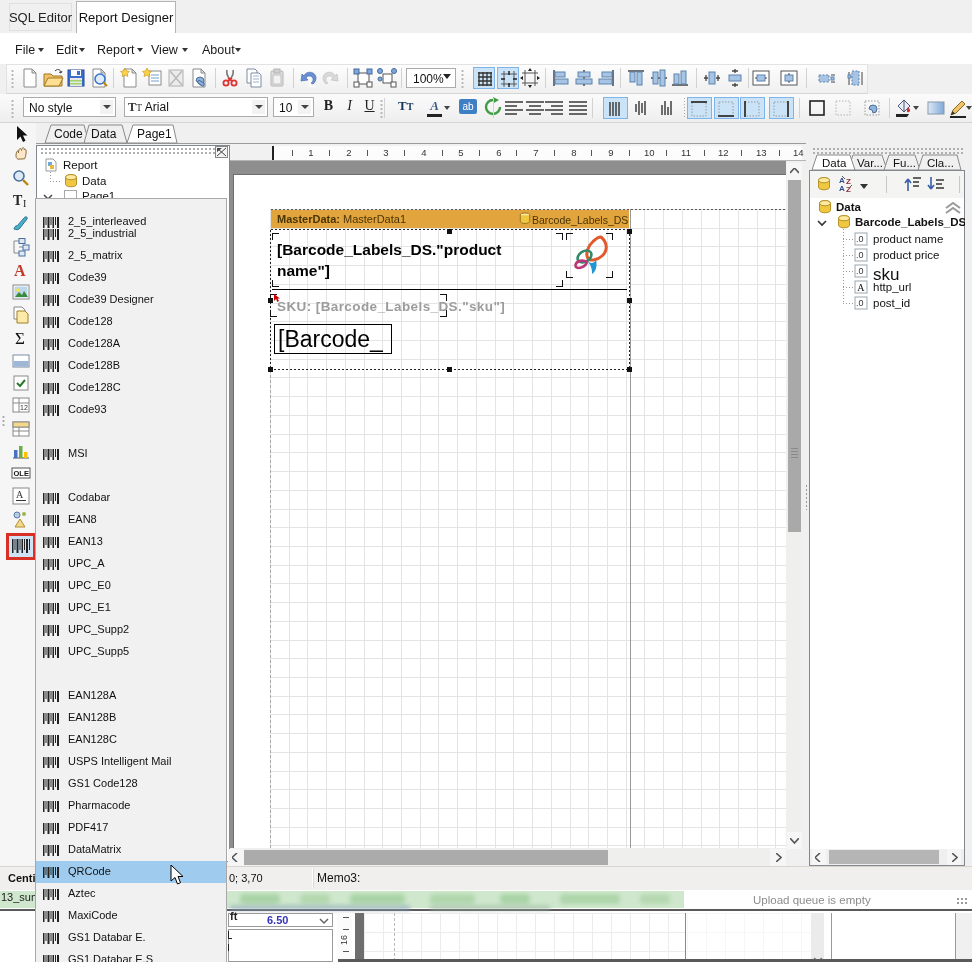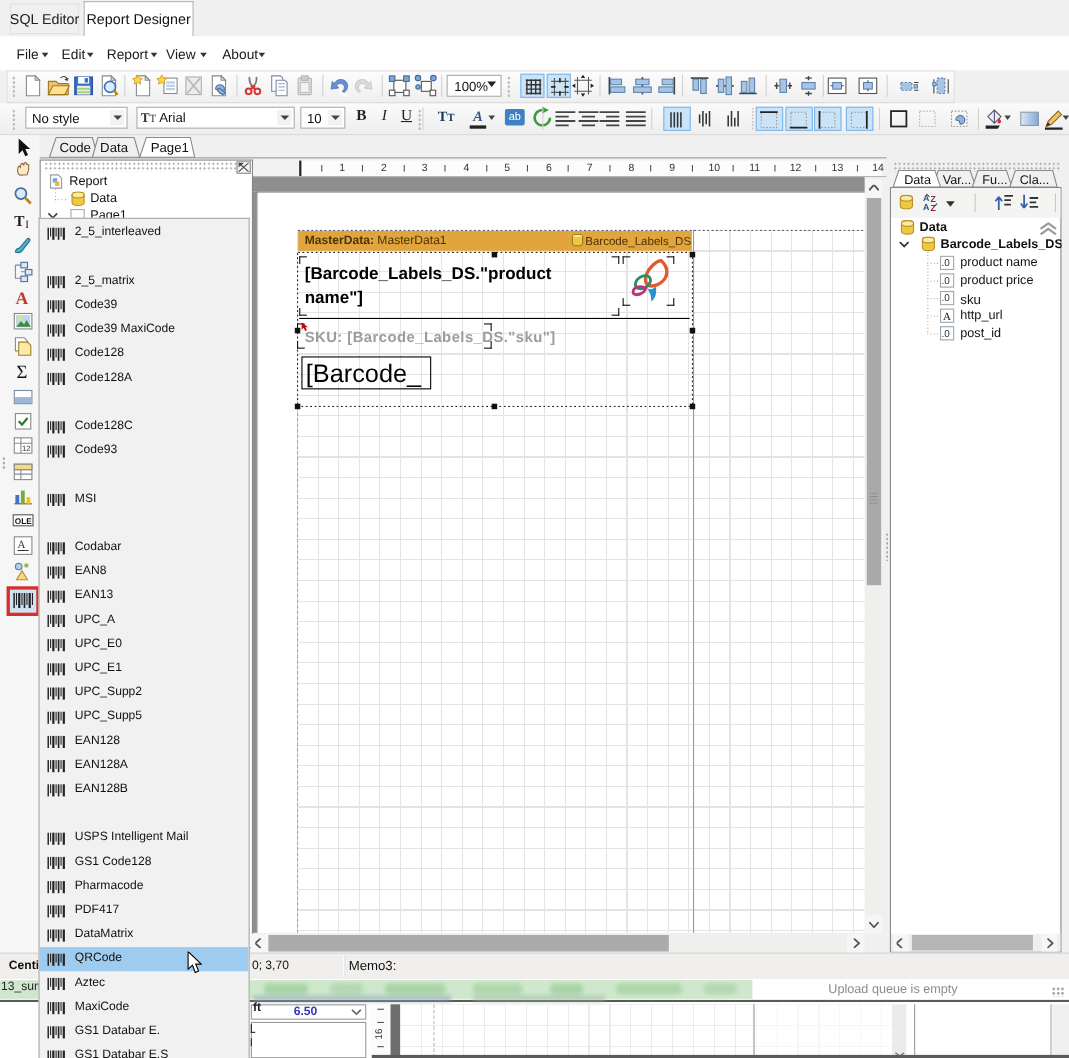--- a/index.html
+++ b/index.html
@@ -637,21 +637,21 @@
 <div class="a" style="left:854px;top:248px;width:14px;height:14px"><svg width="14" height="14">
       <rect x="1" y="1" width="12" height="12" fill="#fff" stroke="#9aa5ad"></rect>
       <text x="2" y="10" font-size="9" fill="#333">.0</text>
     </svg></div>
 <div class="a" style="left:873px;top:249px;font-size:11.5px;color:#111">product price</div>
 <div class="a" style="left:843px;top:271px;width:10px;height:1px;background-image:linear-gradient(90deg,#999 1px,transparent 1px);background-size:3px 1px"></div>
 <div class="a" style="left:854px;top:264px;width:14px;height:14px"><svg width="14" height="14">
       <rect x="1" y="1" width="12" height="12" fill="#fff" stroke="#9aa5ad"></rect>
       <text x="2" y="10" font-size="9" fill="#333">.0</text>
     </svg></div>
-<div class="a" style="left:873px;top:265px;font-size:12px;color:#111">sku</div>
+<div class="a" style="left:873px;top:265px;font-size:17px;color:#111">sku</div>
 <div class="a" style="left:843px;top:287px;width:10px;height:1px;background-image:linear-gradient(90deg,#999 1px,transparent 1px);background-size:3px 1px"></div>
 <div class="a" style="left:854px;top:280px;width:14px;height:14px"><svg width="14" height="14">
       <rect x="1" y="1" width="12" height="12" fill="#fff" stroke="#9aa5ad"></rect>
       <text x="3.2" y="10.5" font-size="10" fill="#111" font-family="Liberation Serif">A</text>
     </svg></div>
 <div class="a" style="left:873px;top:281px;font-size:11.5px;color:#111">http_url</div>
 <div class="a" style="left:843px;top:303px;width:10px;height:1px;background-image:linear-gradient(90deg,#999 1px,transparent 1px);background-size:3px 1px"></div>
 <div class="a" style="left:854px;top:296px;width:14px;height:14px"><svg width="14" height="14">
       <rect x="1" y="1" width="12" height="12" fill="#fff" stroke="#9aa5ad"></rect>
       <text x="2" y="10" font-size="9" fill="#333">.0</text>
@@ -709,34 +709,48 @@
       <path d="M1 1 L5 4 L9 1" stroke="#777" stroke-width="1.3" fill="none"></path>
       <path d="M1 4 L5 7 L9 4" stroke="#777" stroke-width="1.3" fill="none"></path>
     </svg></div>
 <div class="a" style="left:831px;top:913px;width:125px;height:46px;background:#fff;border-left:1px solid #999;border-right:1px solid #999"></div>
 <div class="a" style="left:956px;top:913px;width:16px;height:46px;background:#f0f0f0"></div>
 <div class="a" style="left:338px;top:959px;width:634px;height:3px;background:#5a5a5a"></div>
 <div class="a" style="left:1px;top:891px;font-size:11px;color:#222">13_sum</div>
 <div class="a" style="left:228px;top:931px;width:4px;height:8px;border-left:1.5px solid #222;border-bottom:1.5px solid #222"></div>
 <div class="a" style="left:228px;top:944px;width:3px;height:7px;border-left:1.5px solid #222"></div>
 <div class="a" style="left:35px;top:198px;width:192px;height:764px;background:#f1f1f1;border:1px solid #a8a8a8;border-bottom:none;z-index:50;overflow:hidden">
-<div class="mi" style="top:2px;">
+<div class="mi" style="top:12px;">
       <span class="bc"><svg width="17" height="13">
           <g fill="#222">
             <rect x="0" y="1" width="1.5" height="11"></rect>
             <rect x="2.5" y="1" width="1" height="8"></rect>
             <rect x="4.5" y="1" width="2" height="11"></rect>
             <rect x="7.5" y="1" width="1" height="8"></rect>
             <rect x="9.5" y="1" width="1.5" height="11"></rect>
             <rect x="12" y="1" width="1" height="8"></rect>
             <rect x="14" y="1" width="2" height="11"></rect>
           </g>
         </svg></span>
       <span class="t">2_5_interleaved</span>
     </div>
+<div class="mi" style="top:24px;">
+      <span class="bc"><svg width="17" height="13">
+          <g fill="#222">
+            <rect x="0" y="1" width="1.5" height="11"></rect>
+            <rect x="2.5" y="1" width="1" height="8"></rect>
+            <rect x="4.5" y="1" width="2" height="11"></rect>
+            <rect x="7.5" y="1" width="1" height="8"></rect>
+            <rect x="9.5" y="1" width="1.5" height="11"></rect>
+            <rect x="12" y="1" width="1" height="8"></rect>
+            <rect x="14" y="1" width="2" height="11"></rect>
+          </g>
+        </svg></span>
+      <span class="t">2_5_industrial</span>
+    </div>
 <div class="mi" style="top:46px;">
       <span class="bc"><svg width="17" height="13">
           <g fill="#222">
             <rect x="0" y="1" width="1.5" height="11"></rect>
             <rect x="2.5" y="1" width="1" height="8"></rect>
             <rect x="4.5" y="1" width="2" height="11"></rect>
             <rect x="7.5" y="1" width="1" height="8"></rect>
             <rect x="9.5" y="1" width="1.5" height="11"></rect>
             <rect x="12" y="1" width="1" height="8"></rect>
             <rect x="14" y="1" width="2" height="11"></rect>
@@ -763,21 +777,21 @@
           <g fill="#222">
             <rect x="0" y="1" width="1.5" height="11"></rect>
             <rect x="2.5" y="1" width="1" height="8"></rect>
             <rect x="4.5" y="1" width="2" height="11"></rect>
             <rect x="7.5" y="1" width="1" height="8"></rect>
             <rect x="9.5" y="1" width="1.5" height="11"></rect>
             <rect x="12" y="1" width="1" height="8"></rect>
             <rect x="14" y="1" width="2" height="11"></rect>
           </g>
         </svg></span>
-      <span class="t">Code39 MaxiCode</span>
+      <span class="t">Code39 Designer</span>
     </div>
 <div class="mi" style="top:112px;">
       <span class="bc"><svg width="17" height="13">
           <g fill="#222">
             <rect x="0" y="1" width="1.5" height="11"></rect>
             <rect x="2.5" y="1" width="1" height="8"></rect>
             <rect x="4.5" y="1" width="2" height="11"></rect>
             <rect x="7.5" y="1" width="1" height="8"></rect>
             <rect x="9.5" y="1" width="1.5" height="11"></rect>
             <rect x="12" y="1" width="1" height="8"></rect>
@@ -793,20 +807,34 @@
             <rect x="2.5" y="1" width="1" height="8"></rect>
             <rect x="4.5" y="1" width="2" height="11"></rect>
             <rect x="7.5" y="1" width="1" height="8"></rect>
             <rect x="9.5" y="1" width="1.5" height="11"></rect>
             <rect x="12" y="1" width="1" height="8"></rect>
             <rect x="14" y="1" width="2" height="11"></rect>
           </g>
         </svg></span>
       <span class="t">Code128A</span>
     </div>
+<div class="mi" style="top:156px;">
+      <span class="bc"><svg width="17" height="13">
+          <g fill="#222">
+            <rect x="0" y="1" width="1.5" height="11"></rect>
+            <rect x="2.5" y="1" width="1" height="8"></rect>
+            <rect x="4.5" y="1" width="2" height="11"></rect>
+            <rect x="7.5" y="1" width="1" height="8"></rect>
+            <rect x="9.5" y="1" width="1.5" height="11"></rect>
+            <rect x="12" y="1" width="1" height="8"></rect>
+            <rect x="14" y="1" width="2" height="11"></rect>
+          </g>
+        </svg></span>
+      <span class="t">Code128B</span>
+    </div>
 <div class="mi" style="top:178px;">
       <span class="bc"><svg width="17" height="13">
           <g fill="#222">
             <rect x="0" y="1" width="1.5" height="11"></rect>
             <rect x="2.5" y="1" width="1" height="8"></rect>
             <rect x="4.5" y="1" width="2" height="11"></rect>
             <rect x="7.5" y="1" width="1" height="8"></rect>
             <rect x="9.5" y="1" width="1.5" height="11"></rect>
             <rect x="12" y="1" width="1" height="8"></rect>
             <rect x="14" y="1" width="2" height="11"></rect>
@@ -947,34 +975,20 @@
             <rect x="2.5" y="1" width="1" height="8"></rect>
             <rect x="4.5" y="1" width="2" height="11"></rect>
             <rect x="7.5" y="1" width="1" height="8"></rect>
             <rect x="9.5" y="1" width="1.5" height="11"></rect>
             <rect x="12" y="1" width="1" height="8"></rect>
             <rect x="14" y="1" width="2" height="11"></rect>
           </g>
         </svg></span>
       <span class="t">UPC_Supp5</span>
     </div>
-<div class="mi" style="top:464px;">
-      <span class="bc"><svg width="17" height="13">
-          <g fill="#222">
-            <rect x="0" y="1" width="1.5" height="11"></rect>
-            <rect x="2.5" y="1" width="1" height="8"></rect>
-            <rect x="4.5" y="1" width="2" height="11"></rect>
-            <rect x="7.5" y="1" width="1" height="8"></rect>
-            <rect x="9.5" y="1" width="1.5" height="11"></rect>
-            <rect x="12" y="1" width="1" height="8"></rect>
-            <rect x="14" y="1" width="2" height="11"></rect>
-          </g>
-        </svg></span>
-      <span class="t">EAN128</span>
-    </div>
 <div class="mi" style="top:486px;">
       <span class="bc"><svg width="17" height="13">
           <g fill="#222">
             <rect x="0" y="1" width="1.5" height="11"></rect>
             <rect x="2.5" y="1" width="1" height="8"></rect>
             <rect x="4.5" y="1" width="2" height="11"></rect>
             <rect x="7.5" y="1" width="1" height="8"></rect>
             <rect x="9.5" y="1" width="1.5" height="11"></rect>
             <rect x="12" y="1" width="1" height="8"></rect>
             <rect x="14" y="1" width="2" height="11"></rect>
@@ -988,20 +1002,34 @@
             <rect x="0" y="1" width="1.5" height="11"></rect>
             <rect x="2.5" y="1" width="1" height="8"></rect>
             <rect x="4.5" y="1" width="2" height="11"></rect>
             <rect x="7.5" y="1" width="1" height="8"></rect>
             <rect x="9.5" y="1" width="1.5" height="11"></rect>
             <rect x="12" y="1" width="1" height="8"></rect>
             <rect x="14" y="1" width="2" height="11"></rect>
           </g>
         </svg></span>
       <span class="t">EAN128B</span>
+    </div>
+<div class="mi" style="top:530px;">
+      <span class="bc"><svg width="17" height="13">
+          <g fill="#222">
+            <rect x="0" y="1" width="1.5" height="11"></rect>
+            <rect x="2.5" y="1" width="1" height="8"></rect>
+            <rect x="4.5" y="1" width="2" height="11"></rect>
+            <rect x="7.5" y="1" width="1" height="8"></rect>
+            <rect x="9.5" y="1" width="1.5" height="11"></rect>
+            <rect x="12" y="1" width="1" height="8"></rect>
+            <rect x="14" y="1" width="2" height="11"></rect>
+          </g>
+        </svg></span>
+      <span class="t">EAN128C</span>
     </div>
 <div class="mi" style="top:552px;">
       <span class="bc"><svg width="17" height="13">
           <g fill="#222">
             <rect x="0" y="1" width="1.5" height="11"></rect>
             <rect x="2.5" y="1" width="1" height="8"></rect>
             <rect x="4.5" y="1" width="2" height="11"></rect>
             <rect x="7.5" y="1" width="1" height="8"></rect>
             <rect x="9.5" y="1" width="1.5" height="11"></rect>
             <rect x="12" y="1" width="1" height="8"></rect>

